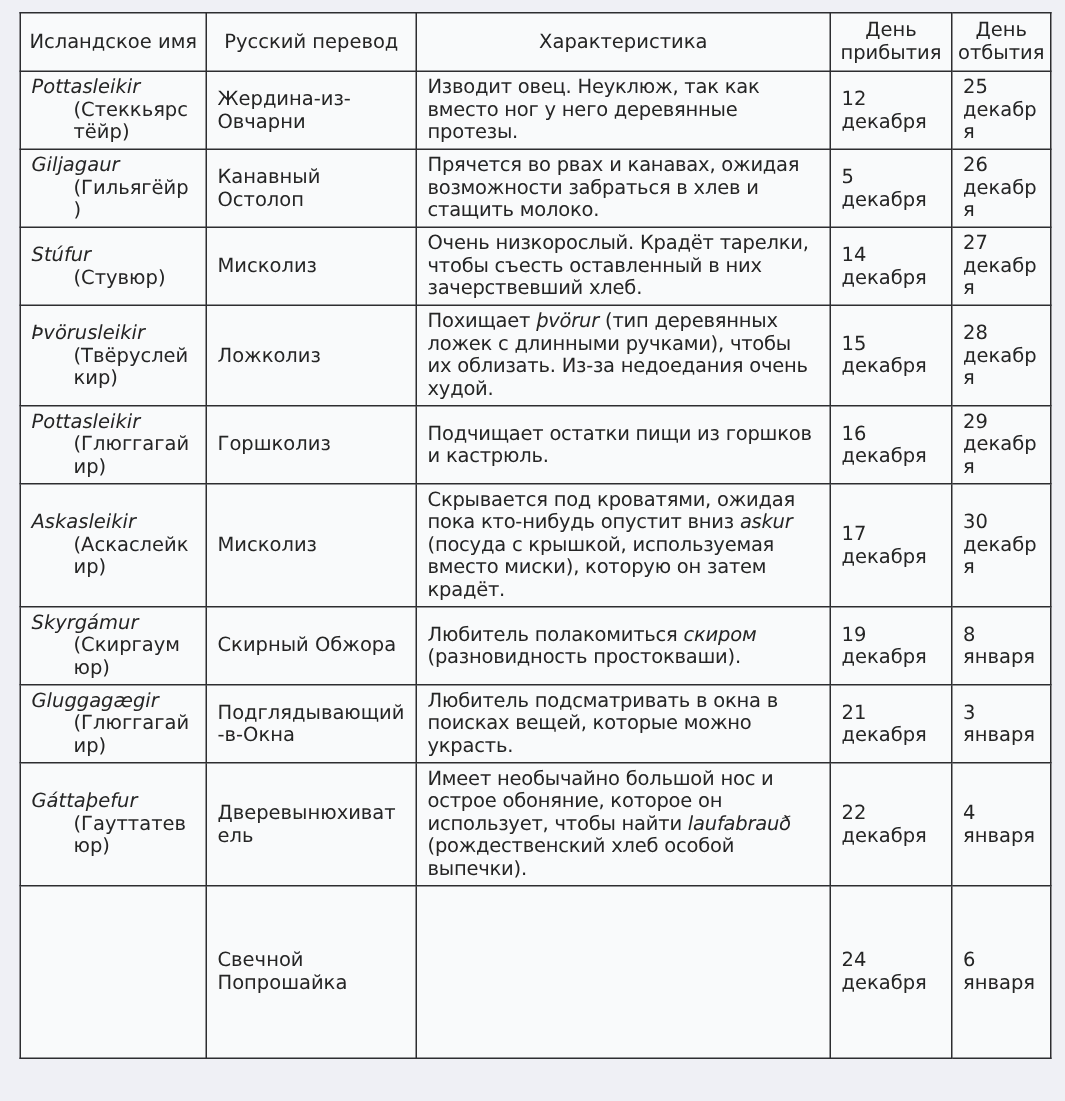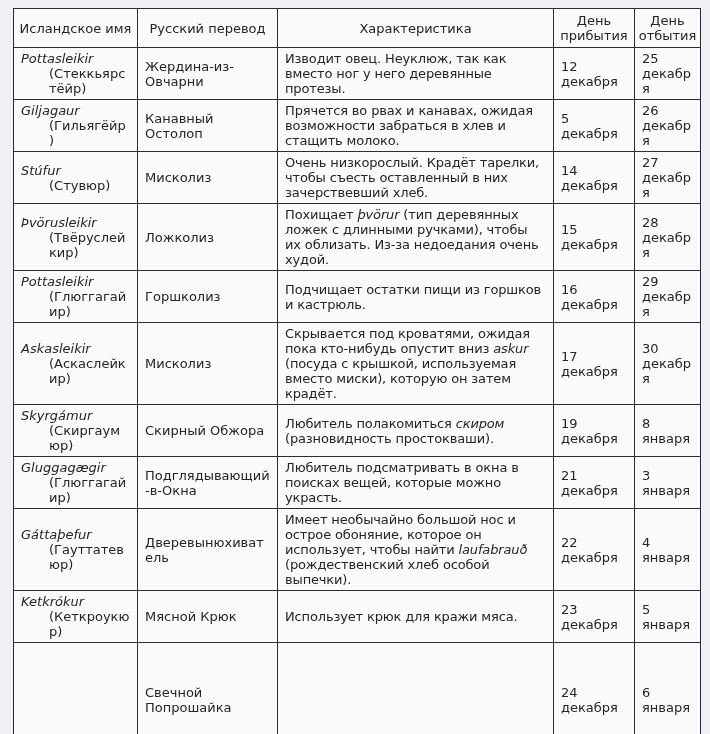--- a/index.html
+++ b/index.html
@@ -175,30 +175,20 @@
     <td class="c-name">
       <i>Gáttaþefur</i>
       <span class="transcr">(Гауттатевюр)</span>
     </td>
     <td class="c-trans">Дверевынюхиватель</td>
     <td class="c-desc"><span>Имеет необычайно большой нос и острое обоняние, которое он использует, чтобы найти </span><i>laufabrauð</i><span> (рождественский хлеб особой выпечки).</span></td>
     <td class="c-arr">22 декабря</td>
     <td class="c-dep">4 января</td>
   </tr>
 
-  <tr>
-    <td class="c-name">
-      <i>Ketkrókur</i>
-      <span class="transcr">(Кеткроукюр)</span>
-    </td>
-    <td class="c-trans">Мясной Крюк</td>
-    <td class="c-desc"><span>Использует крюк для кражи мяса.</span></td>
-    <td class="c-arr">23 декабря</td>
-    <td class="c-dep">5 января</td>
-  </tr>
 
   <tr class="last-row">
     <td class="c-name">
       
       
     </td>
     <td class="c-trans">Свечной Попрошайка</td>
     <td class="c-desc"></td>
     <td class="c-arr">24 декабря</td>
     <td class="c-dep">6 января</td>

